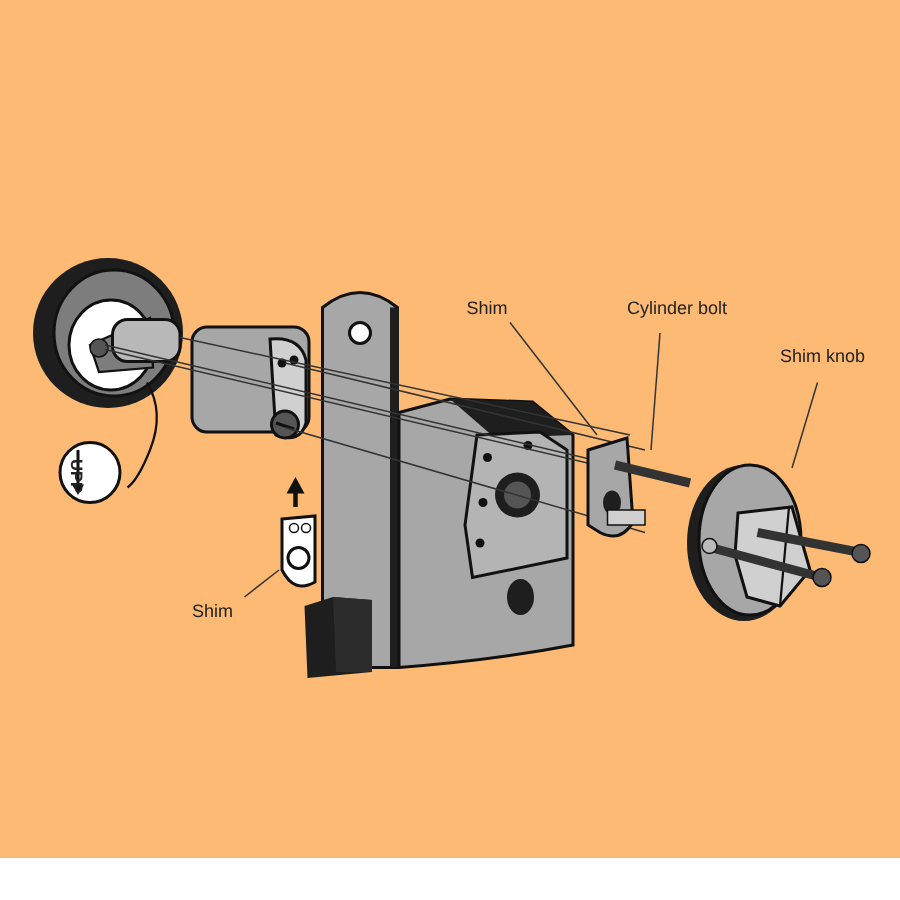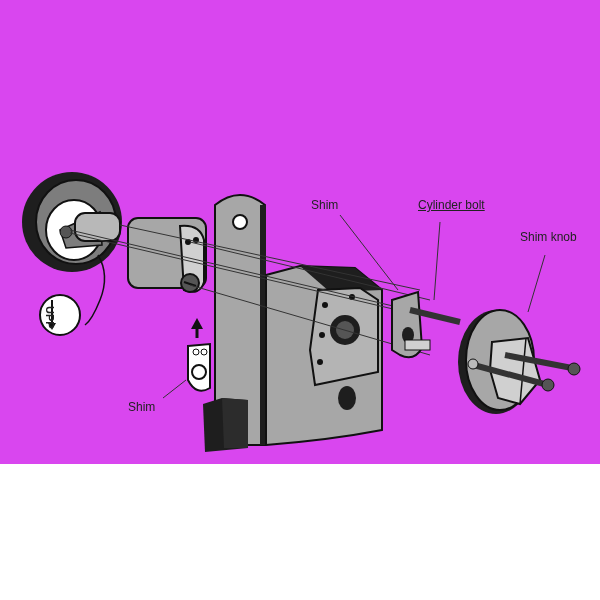--- a/index.html
+++ b/index.html
@@ -1,16 +1,16 @@
 <!DOCTYPE html>
 <html><head>
 <meta charset="utf-8">
 <style>
   html, body { margin:0; padding:0; background:#ffffff; }
-  #stage { position:relative; width:600px; height:464px; overflow:hidden; background:#d946ef; }
+  #stage { position:relative; width:600px; height:572px; overflow:hidden; background:#fdba74; }
   svg { position:absolute; left:0; top:0; }
   .label { position:absolute; font-family:"Liberation Sans", sans-serif; font-size:12px; color:#222; white-space:nowrap; }
 </style>
 </head>
 <body>
 
 <div id="stage">
   <svg width="600" height="600" viewBox="0 0 600 600">
 
     <g>
@@ -103,17 +103,17 @@
       <line x1="470" y1="364" x2="548" y2="385" stroke="#333" stroke-width="6"></line>
       <circle cx="548" cy="385" r="6" fill="#555" stroke="#111"></circle>
       <line x1="505" y1="355" x2="572" y2="368" stroke="#333" stroke-width="6"></line>
       <circle cx="574" cy="369" r="6" fill="#555" stroke="#111"></circle>
       <circle cx="473" cy="364" r="5" fill="#bbb" stroke="#111"></circle>
       <line x1="528" y1="312" x2="545" y2="255" stroke="#333" stroke-width="1"></line>
     </g>
   </svg>
 
   <div class="label" style="left:311px;top:198px;">Shim</div>
-  <div class="label" style="left:418px;top:198px;text-decoration:underline;">Cylinder bolt</div>
+  <div class="label" style="left:418px;top:198px;">Cylinder bolt</div>
   <div class="label" style="left:520px;top:230px;">Shim knob</div>
   <div class="label" style="left:128px;top:400px;">Shim</div>
   <div class="label" style="left:56px;top:306px;font-size:11px;font-weight:bold;transform:rotate(90deg);transform-origin:left top;">UPP</div>
 </div>
 
 </body></html>

